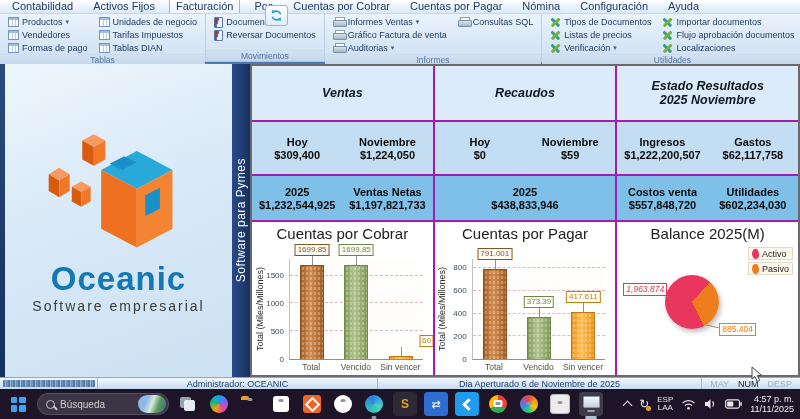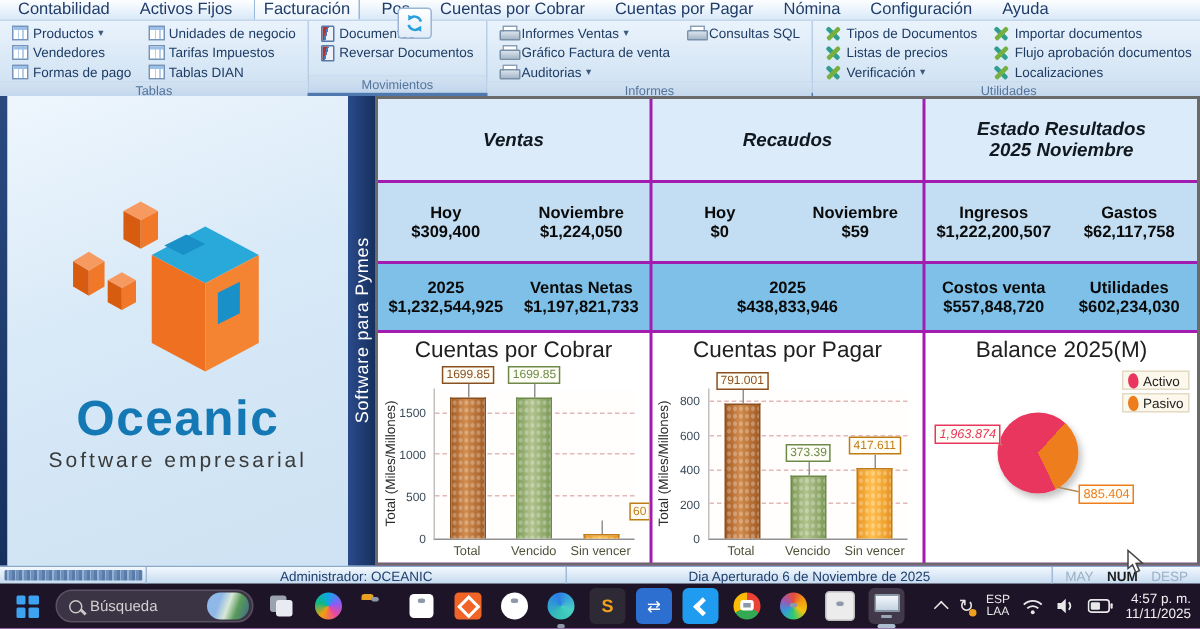--- a/index.html
+++ b/index.html
@@ -74,21 +74,21 @@
 .cl-p{left:86px;top:83px;width:16px;transform:rotate(12deg)}
 
 
 .statusbar{height:12px;display:flex;align-items:center;background:linear-gradient(#f2f8fe,#c6dbf0);border-top:1px solid #8aa8c8;font-size:9px;color:#20406e}
 .sb-smudge{width:92px;height:7px;margin-left:3px;background:repeating-linear-gradient(90deg,#44689c 0 2px,#86a8d0 2px 3px,#5a80b0 3px 5px);border-radius:1px;flex:none;opacity:.85}
 .sb-seg{border-left:1px solid #a0bcd8;height:100%;display:flex;align-items:center;justify-content:center}
 .sb-admin{width:280px;margin-left:2px}
 .sb-day{flex:1}
 .sb-flags{display:flex;gap:9px;padding:0 8px;border-left:1px solid #a0bcd8;height:100%;align-items:center}
 .flag.dim{color:#9ab0c6}
-.flag.on{color:#1a1a1a;font-weight:bold}
+.flag.on{color:#1a1a1a;font-weight:normal}
 
 
 .taskbar{height:30px;background:#1d1427;display:flex;align-items:center;gap:7px;padding:0 6px}
 .ti{width:24px;height:24px;border-radius:4px;display:flex;align-items:center;justify-content:center;position:relative;flex:none;cursor:pointer}
 .ti.run::after{content:"";position:absolute;bottom:-3px;left:50%;transform:translateX(-50%);width:5px;height:3px;border-radius:2px;background:#8e98a8}
 .ti.active{background:rgba(255,255,255,.16)}
 .ti.active::after{content:"";position:absolute;bottom:-3px;left:50%;transform:translateX(-50%);width:12px;height:3px;border-radius:2px;background:#aebdcf}
 .win{width:15px;height:15px;display:grid;grid-template-columns:1fr 1fr;grid-template-rows:1fr 1fr;gap:1.5px}
 .win i{background:#3da2f0;border-radius:1px}
 .search{height:22px;width:132px;border-radius:11px;background:#3b3444;border:1px solid #595263;display:flex;align-items:center;gap:5px;padding:0 2px 0 8px;color:#d0d0d0;font-size:10px;cursor:pointer;flex:none}

